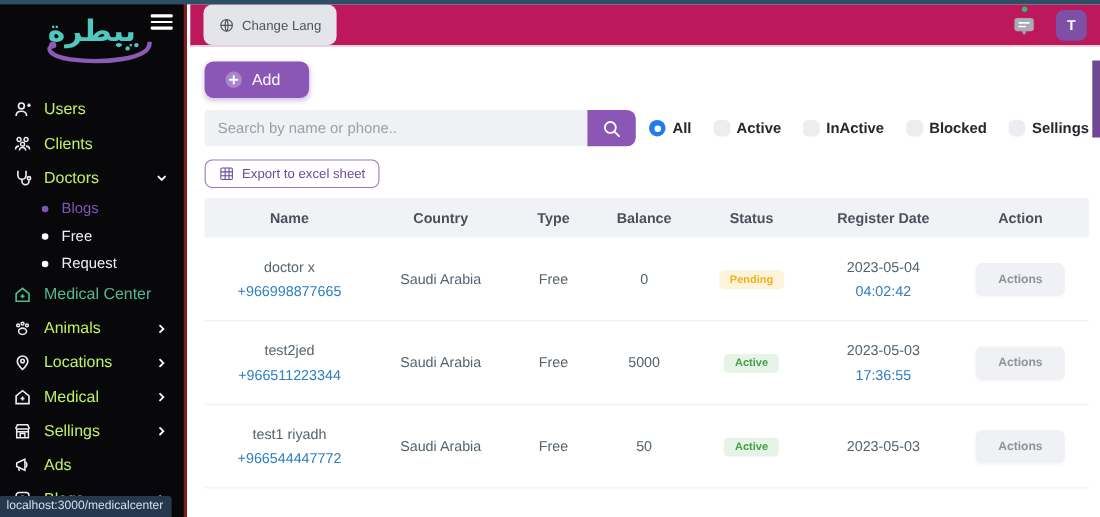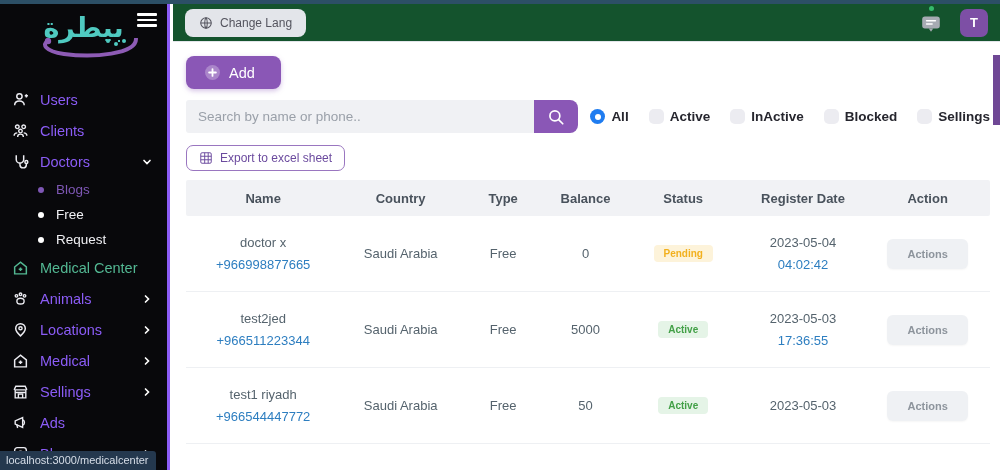--- a/index.html
+++ b/index.html
@@ -3,44 +3,44 @@
 <meta charset="utf-8">
 <style>
   * { margin:0; padding:0; box-sizing:border-box; }
   html,body { width:1000px; height:470px; overflow:hidden;
     font-family:"Liberation Sans","DejaVu Sans",sans-serif; background:#fff; }
 
   .top-strip { position:absolute; top:0; left:0; width:1000px; height:4px; background:#2c4f66; z-index:50; }
 
   
   .sidebar { position:absolute; top:0; left:0; width:170px; height:470px;
-    background:#08080b; border-right:3px solid #8b5cf6; color:#ececf2; z-index:10; }
+    background:#08080b; border-right:3px solid #7f1d1d; color:#ececf2; z-index:10; }
   .hamburger { position:absolute; top:10px; right:10px; width:20px; cursor:pointer; }
   .hamburger i { display:block; height:2.5px; background:#fff; margin:3px 0; border-radius:1px; }
   .logo { position:relative; height:62px; margin-top:8px; text-align:center; }
   .logo-text { font-size:27px; font-weight:bold; color:#4fc9c0; line-height:40px; letter-spacing:1px; }
   .logo-swirl { position:absolute; left:24px; top:30px; }
   .nav { margin-top:14px; }
   .nav-item { display:flex; align-items:center; padding:7px 12px 7px 12px; font-size:14.5px;
-    font-weight:500; color:#8b5cf6; cursor:pointer; position:relative; }
+    font-weight:500; color:#bef264; cursor:pointer; position:relative; }
   .nav-item .nav-icon { width:17px; height:17px; margin-right:11px; display:inline-flex; }
   .nav-item .chev { position:absolute; right:14px; top:50%; transform:translateY(-50%); display:inline-flex; }
   .nav-item.teal { color:#53b893; }
   .nav-sub { display:flex; align-items:center; padding:5px 12px 5px 38px; font-size:13.5px; color:#f0f0f4; cursor:pointer; }
   .nav-sub .bullet { width:6px; height:6px; border-radius:50%; background:#fff; margin-right:12px; }
   .nav-sub.active { color:#7e57b5; }
   .nav-sub.active .bullet { background:#7e57b5; }
 
   .statusbar-tip { position:absolute; left:0; bottom:0; background:#24384e; color:#d7dee8;
     font-size:11px; padding:3px 8px 4px 6px; border-top-right-radius:3px; z-index:60; white-space:nowrap; }
 
   
   .main { position:absolute; left:173px; top:4px; width:827px; height:466px; background:#fff; }
-  .header { height:38px; background:#14532d; border-bottom:1px solid #e3e5ea;
-    display:flex; align-items:center; padding:0 12px; }
+  .header { height:38px; background:#be185d; border-bottom:1px solid #e3e5ea;
+    display:flex; padding:0 12px; }
   .change-lang { display:flex; align-items:center; gap:7px; background:#e3e5ea; color:#54545e;
     border:none; border-radius:8px; padding:7px 14px; font-size:12px; cursor:pointer; }
   .header-right { margin-left:auto; display:flex; align-items:center; gap:18px; }
   .chat-wrap { position:relative; width:22px; height:22px; cursor:pointer; }
   .chat-dot { position:absolute; top:-6px; left:9px; width:5px; height:5px; border-radius:50%; background:#35b96b; }
   .avatar { width:28px; height:28px; border-radius:7px; background:#7d4fa5; color:#fff;
     display:flex; align-items:center; justify-content:center; font-size:13px; font-weight:bold; cursor:pointer; }
 
   
   .content { padding:14px 10px 0 13px; }

